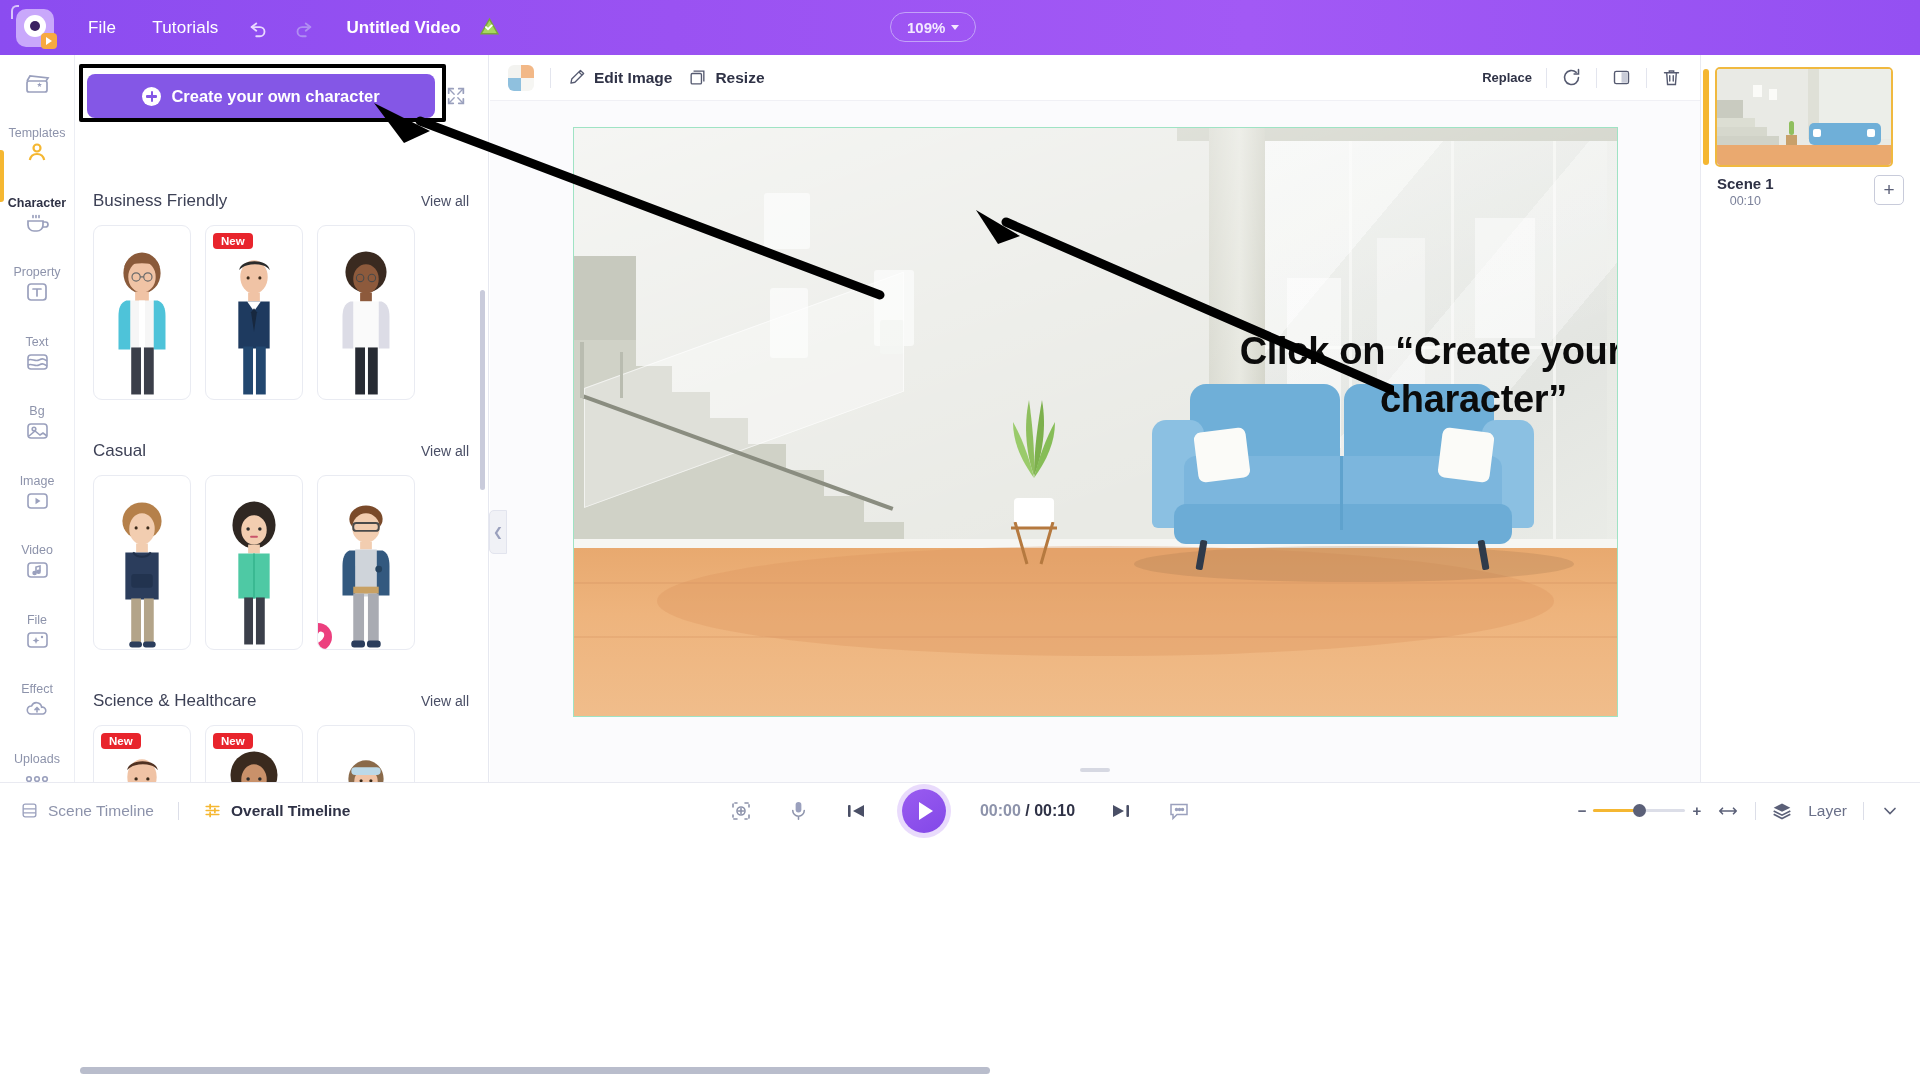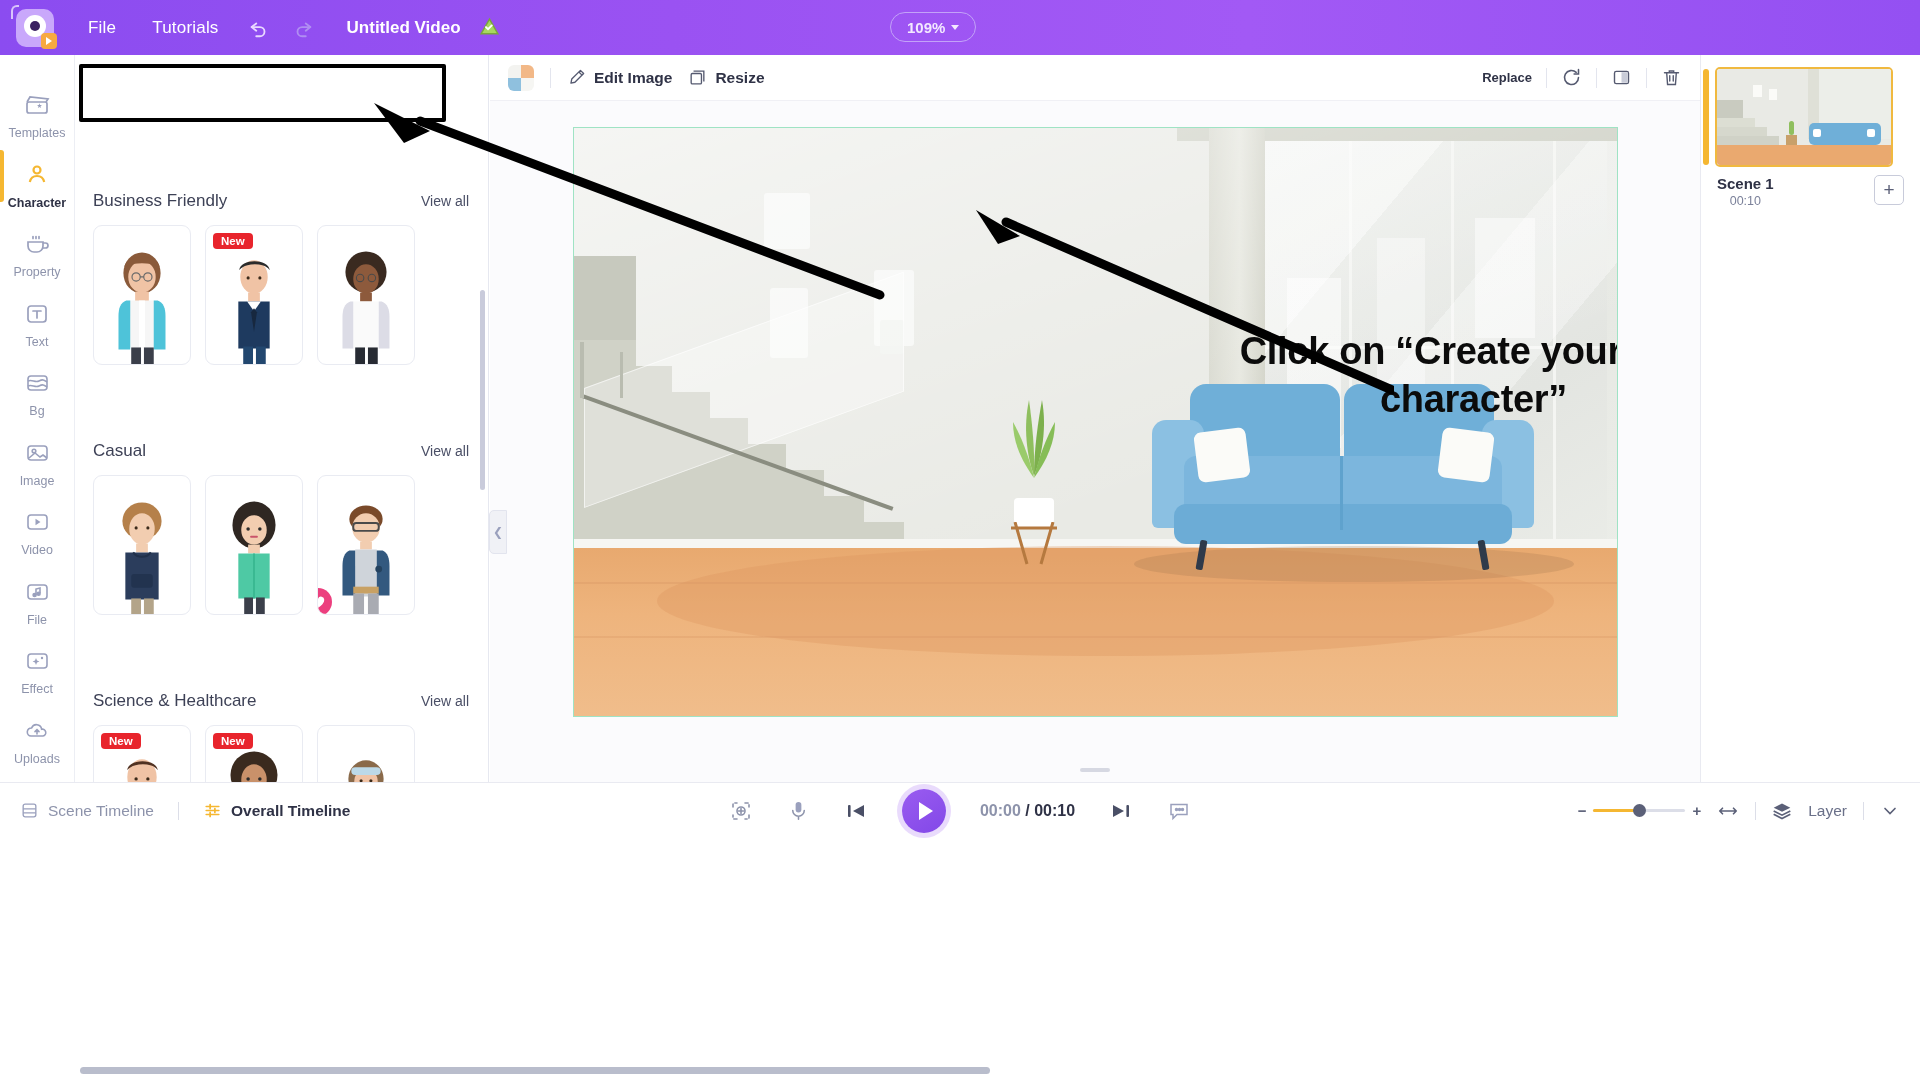--- a/index.html
+++ b/index.html
@@ -74,21 +74,21 @@
   .avatar-dog .snout{ position:absolute; left:8px; top:18px; width:14px;height:10px;background:#f6c893;border-radius:7px;}
 
   
   .rail {
     position:absolute; left:0; top:55px; width:75px; height:780px;
     background:#fff; border-right:1px solid #eceef4;
     display:flex; flex-direction:column; align-items:center; padding-top:16px;
   }
   .rail-item {
     width:75px; height:72px; display:flex; flex-direction:column; align-items:center;
-    justify-content:flex-end; gap:8px; cursor:pointer; position:relative;
+    justify-content:space-between; gap:8px; cursor:pointer; position:relative;
   }
   .rail-item .lbl { font-size:12.5px; color:#8d93ab; }
   .rail-item.active .lbl { color:#2f3246; font-weight:700; }
   .rail-item.active:before{
     content:""; position:absolute; left:0; top:10px; width:4px; height:52px;
     background:#f5b731; border-radius:0 3px 3px 0;
   }
   .rail-ico { width:30px; height:26px; display:flex; align-items:center; justify-content:center; color:#9aa0bd; }
   .rail-item.active .rail-ico { color:#f5b731; }
 
@@ -112,21 +112,21 @@
     border:4px solid #000; border-radius:2px; pointer-events:none; z-index:40;
   }
   .sect-head {
     display:flex; justify-content:space-between; align-items:center;
     padding: 0 20px 0 18px; height:32px;
   }
   .sect-title { font-size:17px; color:#3d4156; font-weight:500; }
   .view-all { font-size:14px; color:#4a4f66; cursor:pointer; }
   .card-row { display:flex; gap:14px; padding: 8px 18px 0 18px; }
   .char-card {
-    width:98px; height:140px; background:#fff; border:1px solid #e9ebf2; border-radius:9px;
+    width:98px; height:175px; background:#fff; border:1px solid #e9ebf2; border-radius:9px;
     position:relative; overflow:hidden; cursor:pointer;
   }
   .badge-new {
     position:absolute; left:7px; top:7px; background:#e8242c; color:#fff;
     font-size:11.5px; font-weight:700; padding:2px 8px; border-radius:4px; z-index:5;
   }
   .fav-heart{
     position:absolute; left:-14px; bottom:-2px; width:28px;height:28px;border-radius:50%;
     background:#ec3f7e; display:flex; align-items:center;justify-content:center; z-index:6;
   }
@@ -415,20 +415,32 @@
           <circle cx="14" cy="5" r="2.3"></circle>
           <circle cx="22" cy="5" r="2.3"></circle>
       </svg>
     </span>
     <span class="lbl">More</span>
   </div>
 </div>
 
 <div class="char-panel">
 
+  <div class="create-row">
+    <div class="create-btn">
+      <span class="plus-circ"></span>
+      <span>Create your own character</span>
+    </div>
+    <div class="expand-btn">
+      <svg width="22" height="22" viewBox="0 0 24 24" fill="none" stroke="currentColor" stroke-width="1.9" stroke-linecap="round">
+        <path d="M4 9V4h5M20 9V4h-5M4 15v5h5M20 15v5h-5"></path>
+        <path d="M5 5l5 5M19 5l-5 5M5 19l5-5M19 19l-5-5" stroke-width="1.5"></path>
+      </svg>
+    </div>
+  </div>
 
   <div style="position:absolute;left:0;top:130px;width:414px;">
     <div class="sect-head">
       <span class="sect-title">Business Friendly</span>
       <span class="view-all">View all</span>
     </div>
     <div class="card-row">
       <div class="char-card">
         <svg class="fig" viewBox="0 0 98 182">
           <ellipse cx="49" cy="48" rx="19" ry="21" fill="#8a5a3a"></ellipse>

